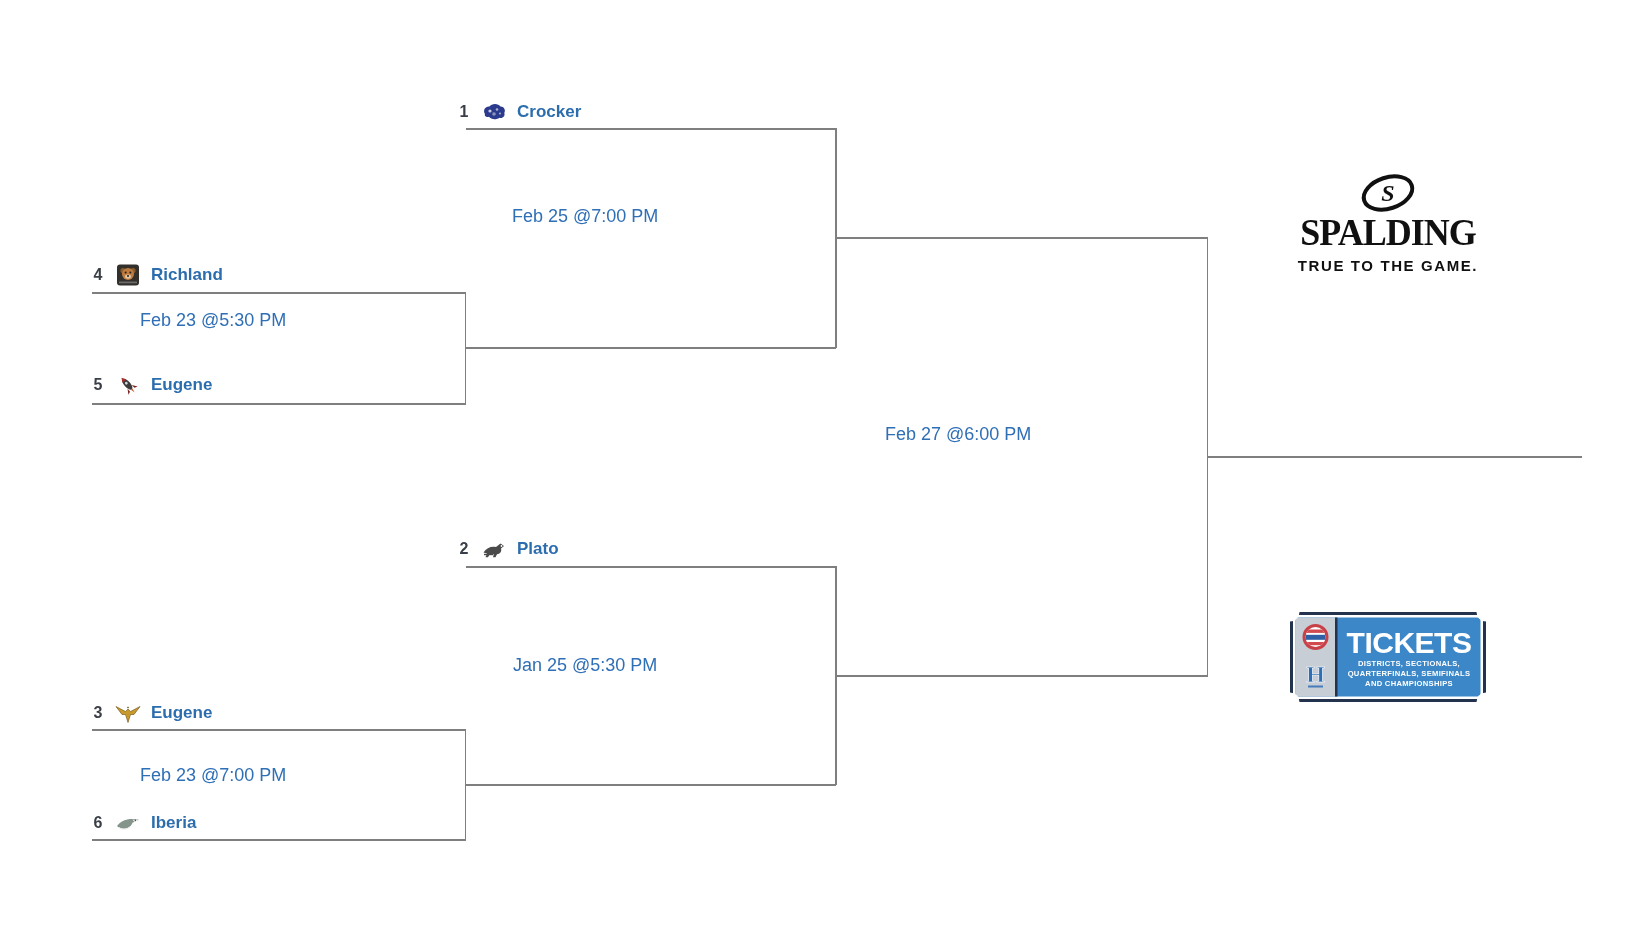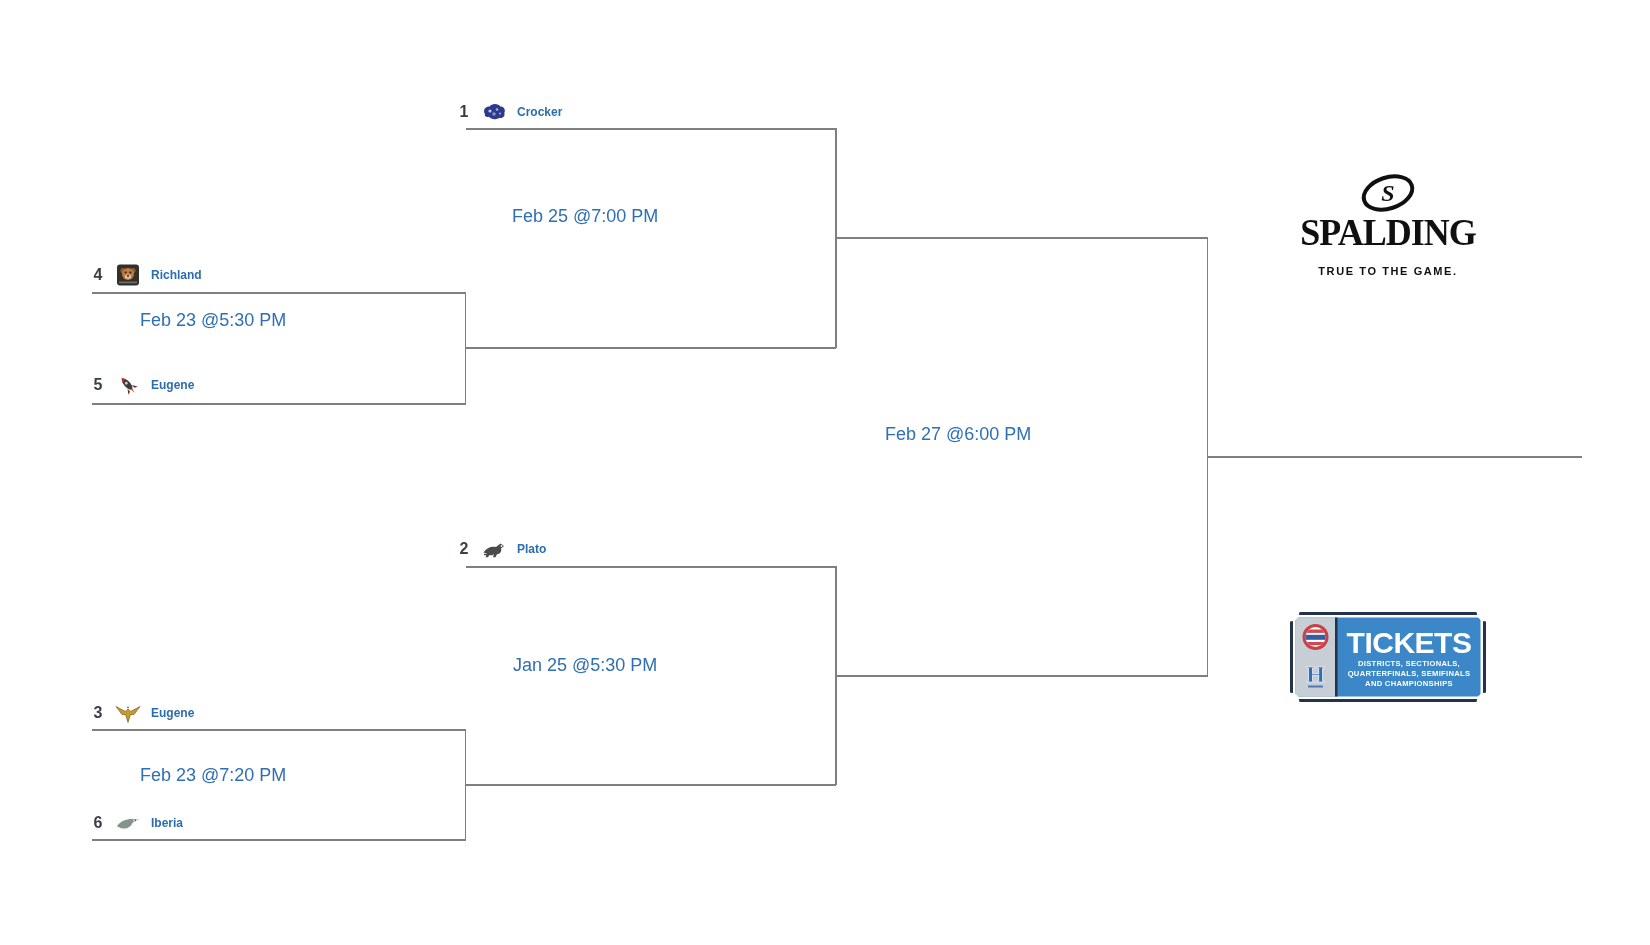--- a/index.html
+++ b/index.html
@@ -9,31 +9,31 @@
   
   .hline,.vline{position:absolute;background:#7f7f7f;}
   .hline{height:1.5px;}
   .vline{width:1.5px;}
 
   
   .team{position:absolute;display:flex;align-items:center;height:26px;white-space:nowrap;}
   .seed{width:16px;text-align:center;font-size:16px;font-weight:600;color:#3a3f47;}
   .mascot{width:26px;height:24px;margin-left:9px;display:flex;align-items:center;justify-content:center;}
   .mascot svg{display:block;}
-  .tname{margin-left:10px;font-size:12px;font-weight:600;color:#2c6dae;cursor:pointer;}
+  .tname{margin-left:10px;font-size:17px;font-weight:600;color:#2c6dae;cursor:pointer;}
 
   
   .gtime{position:absolute;font-size:18px;color:#2f6fb6;cursor:pointer;white-space:nowrap;}
 
   
   .spalding{position:absolute;left:1290px;top:172px;width:196px;text-align:center;color:#101010;cursor:pointer;}
   .sp-oval{display:block;margin:0 auto;}
   .sp-name{font-family:"Liberation Serif",serif;font-size:36px;font-weight:800;
            letter-spacing:-1px;line-height:1;transform:scaleY(1.08);}
-  .sp-tag{font-size:11px;font-weight:700;letter-spacing:1.6px;margin-top:15px;}
+  .sp-tag{font-size:15px;font-weight:700;letter-spacing:1.6px;margin-top:7px;}
 
   
   .ticket{position:absolute;left:1290px;top:612px;width:196px;height:90px;cursor:pointer;}
 </style>
 </head>
 <body>
 
 <div class="stage">
 
   <div class="hline" style="left:466px;top:128px;width:370px;"></div>
@@ -138,21 +138,21 @@
         <path d="M4 16.5c3.5 2.5 8.5 2 11.5-1" stroke="#e9eceb" stroke-width="1" fill="none"></path>
       </svg>
     </span>
     <span class="tname">Iberia</span>
   </div>
 
   <div class="gtime" style="left:512px;top:206px;">Feb 25 @7:00 PM</div>
   <div class="gtime" style="left:140px;top:310px;">Feb 23 @5:30 PM</div>
   <div class="gtime" style="left:885px;top:424px;">Feb 27 @6:00 PM</div>
   <div class="gtime" style="left:513px;top:655px;">Jan 25 @5:30 PM</div>
-  <div class="gtime" style="left:140px;top:765px;">Feb 23 @7:20 PM</div>
+  <div class="gtime" style="left:140px;top:765px;">Feb 23 @7:00 PM</div>
 
   <div class="spalding">
     <svg class="sp-oval" width="64" height="42" viewBox="0 0 64 42">
       <g transform="rotate(-18 32 21)">
         <ellipse cx="32" cy="21" rx="25" ry="15.5" fill="none" stroke="#101010" stroke-width="4"></ellipse>
       </g>
       <text x="32" y="29" text-anchor="middle" font-family="Liberation Serif, serif" font-size="24" font-style="italic" font-weight="bold" fill="#101010">S</text>
     </svg>
     <div class="sp-name">SPALDING</div>
     <div class="sp-tag">TRUE TO THE GAME.</div>

